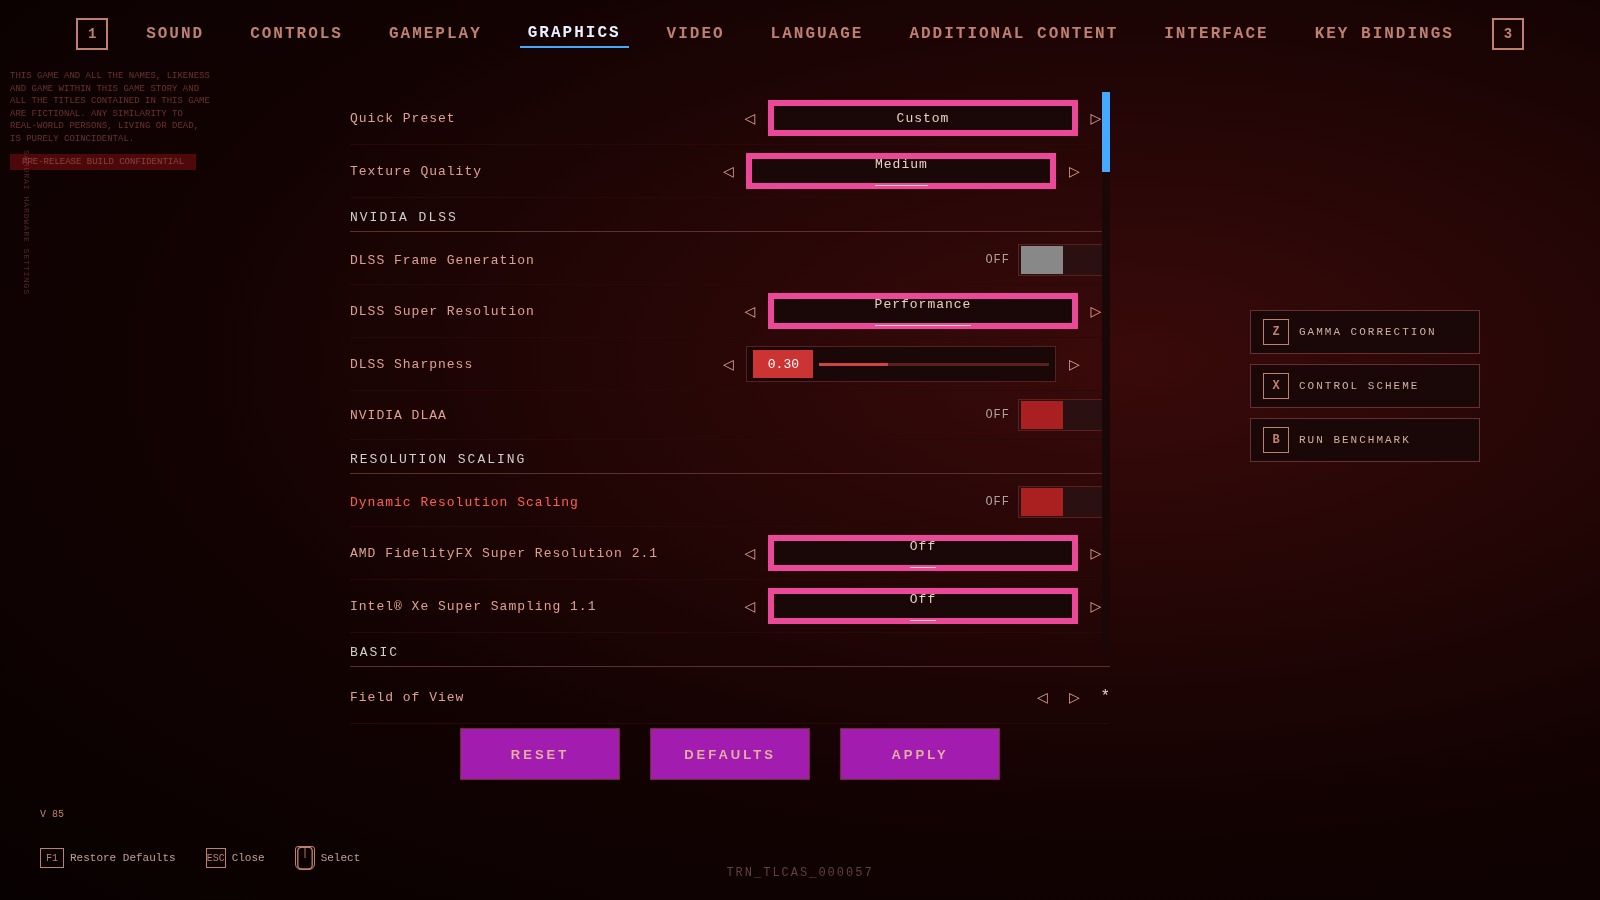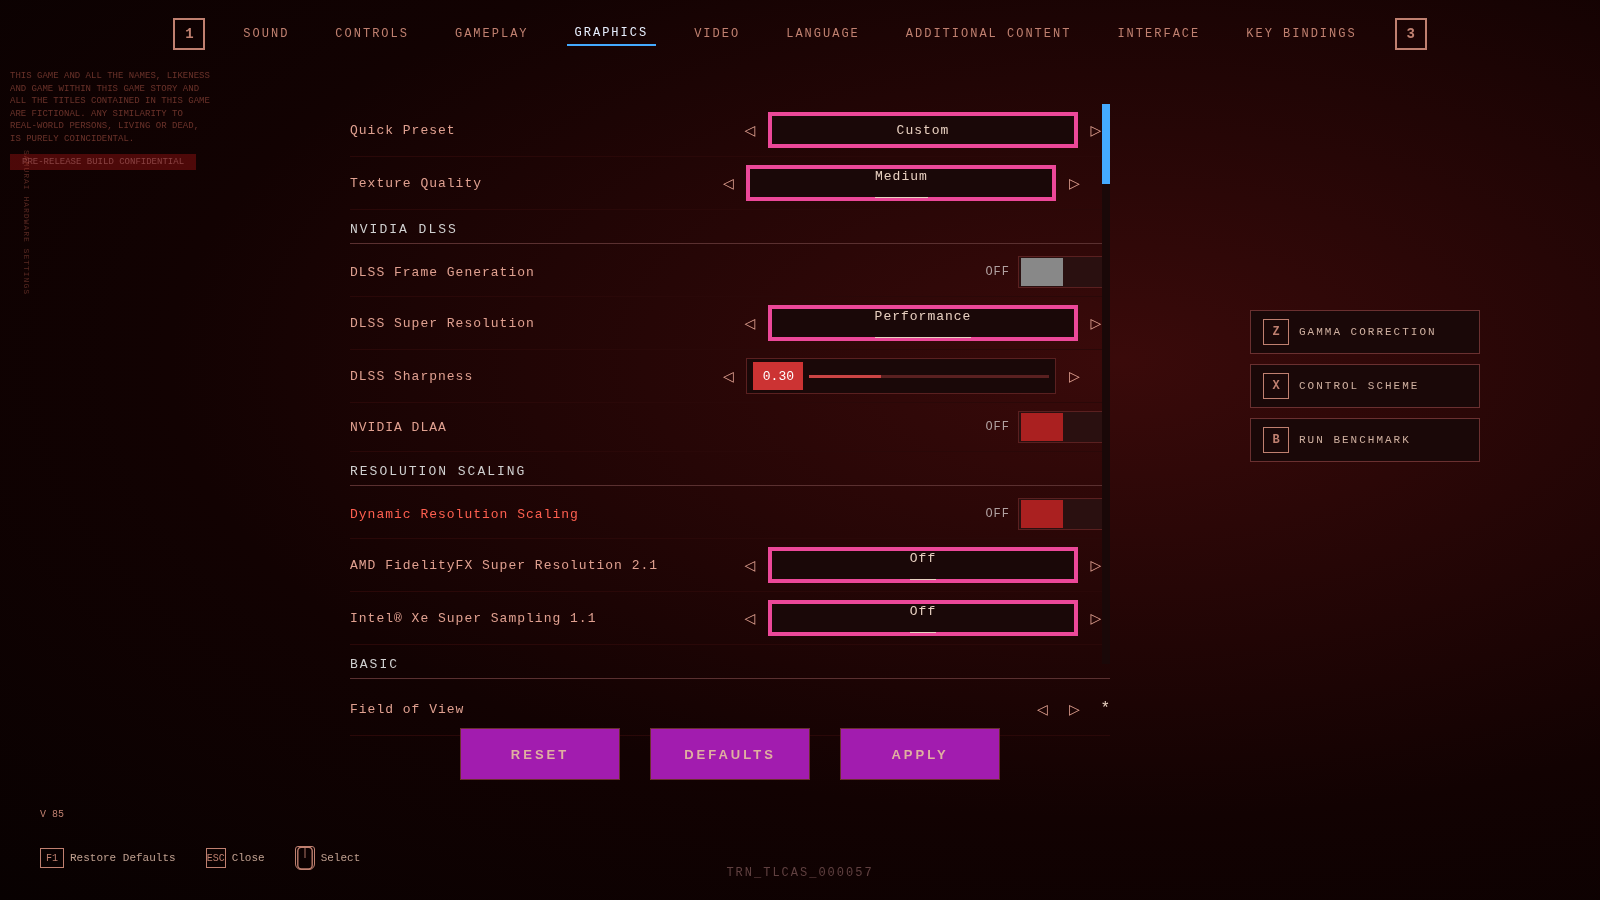--- a/index.html
+++ b/index.html
@@ -28,22 +28,22 @@
     .top-nav {
       display: flex;
       align-items: center;
       justify-content: center;
       padding: 18px 40px;
       gap: 30px;
       position: relative;
     }
     .nav-tab {
       color: #c08070;
-      font-size: 12px;
-      font-weight: normal;
+      font-size: 16px;
+      font-weight: bold;
       letter-spacing: 2px;
       text-transform: uppercase;
       cursor: pointer;
       padding: 4px 8px;
     }
     .nav-tab.active {
       color: #e8f0ff;
       border-bottom: 2px solid #4af;
     }
     .nav-badge {
@@ -88,21 +88,21 @@
     }
     .left-edge-text {
       font-size: 8px;
       color: #c06050;
       writing-mode: vertical-rl;
       letter-spacing: 1px;
     }
     
     .main-area {
       position: absolute;
-      left: 350px; top: 104px;
+      left: 350px; top: 92px;
       width: 760px;
     }
     .settings-list {
       width: 100%;
     }
     .setting-row {
       display: flex;
       align-items: center;
       padding: 8px 0;
       border-bottom: 1px solid #2a0808;
@@ -125,21 +125,21 @@
       width: 28px; height: 36px;
       background: transparent;
       border: none;
       color: #e0a090;
       font-size: 14px;
       cursor: pointer;
       display: flex; align-items: center; justify-content: center;
     }
     .selector-box {
       width: 310px; height: 36px;
-      border: 4px solid #ec4899;
+      border: 6px solid #ec4899;
       background: #1a0808;
       display: flex; align-items: center; justify-content: center;
       font-size: 13px;
       color: #e8d0c0;
       letter-spacing: 1px;
     }
     .selector-box.with-underline span {
       border-bottom: 1px solid #e8d0c0;
       padding-bottom: 13px;
     }
@@ -179,21 +179,21 @@
     }
     .slider-box {
       width: 310px; height: 36px;
       border: 1px solid #5a2020;
       background: #1a0808;
       display: flex; align-items: center;
       padding: 0 6px;
       gap: 6px;
     }
     .slider-value {
-      width: 50px; height: 28px;
+      width: 60px; height: 28px;
       background: #cc3333;
       display: flex; align-items: center; justify-content: center;
       font-size: 13px;
       color: #fff;
       flex-shrink: 0;
     }
     .slider-track {
       flex: 1;
       height: 3px;
       background: #5a2020;

